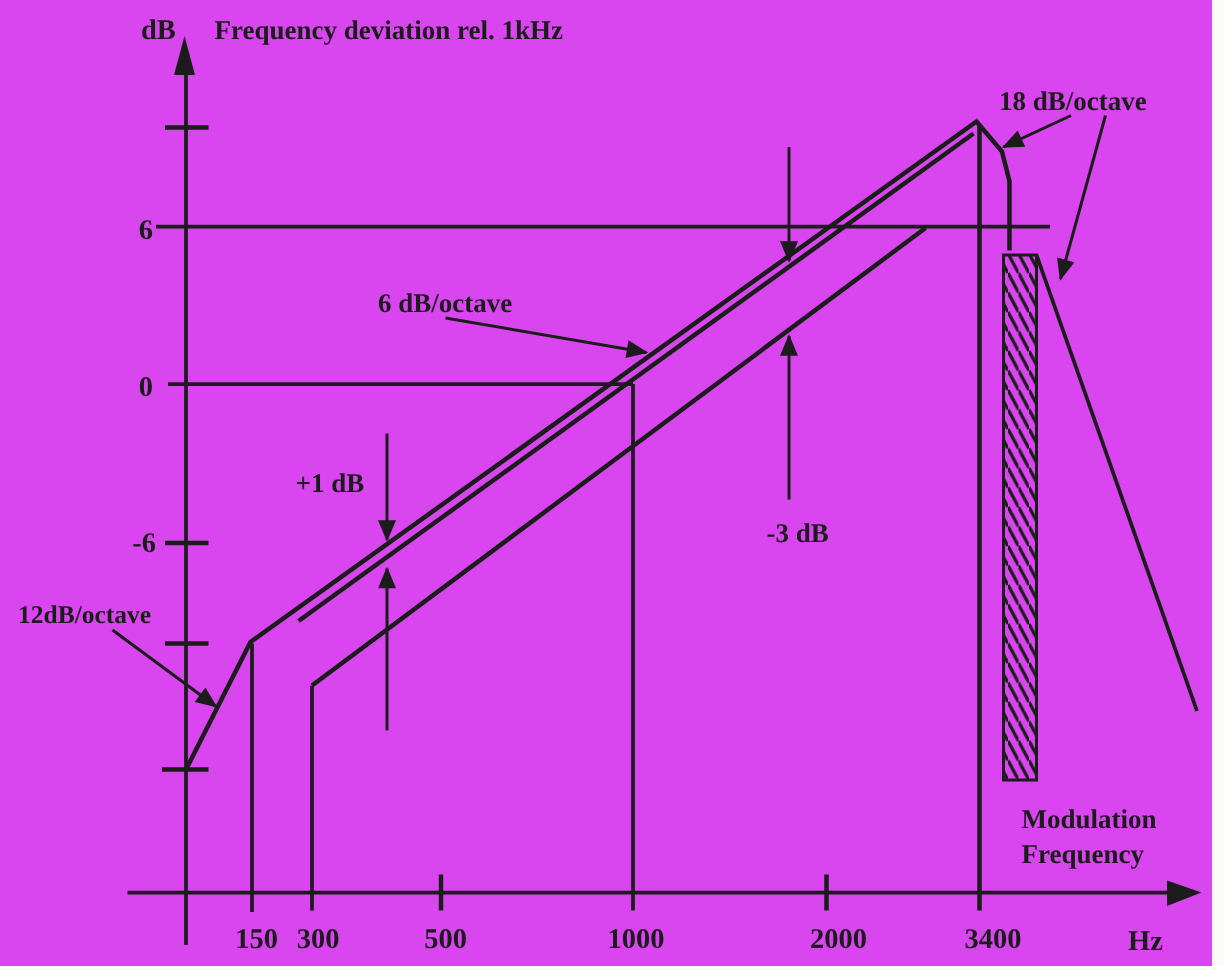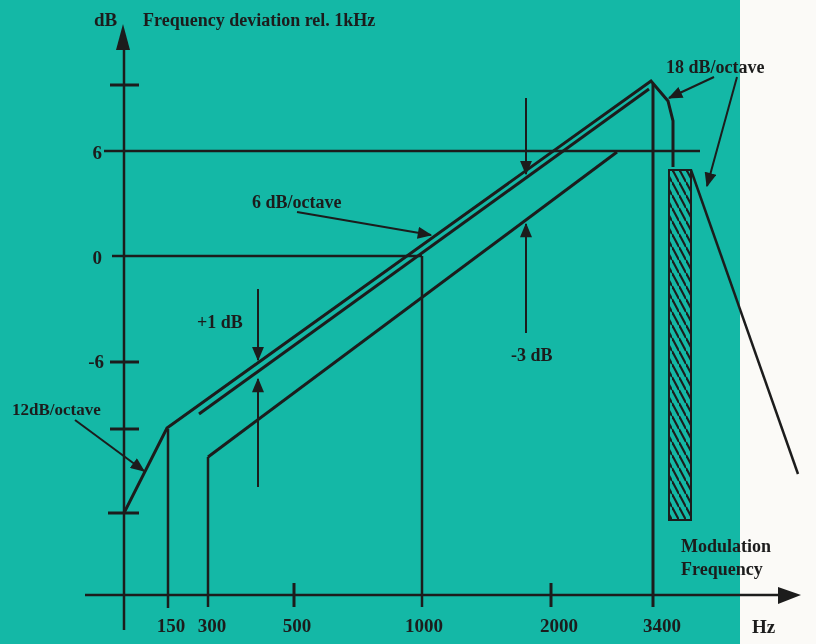--- a/index.html
+++ b/index.html
@@ -2,21 +2,21 @@
 <html><head>
 <meta charset="utf-8">
 <style>
   html,body{margin:0;padding:0;}
   body{
     width:816px;height:644px;
     background:#fbfaf7;
     font-family:"Liberation Serif","DejaVu Serif",serif;
     overflow:hidden;
   }
-  #figure-wrap{position:relative;width:740px;height:644px;background:#14b8a6;}
+  #figure-wrap{position:relative;width:808px;height:644px;background:#d946ef;}
   svg{display:block;}
   .ink{stroke:#1c1c1c;fill:none;}
   .fillink{fill:#1c1c1c;stroke:none;}
   text{fill:#1c1c1c;font-weight:bold;}
   .t18{font-size:18px;}
   .t19{font-size:19px;}
   .t17{font-size:17px;}
 </style>
 </head>
 <body>

